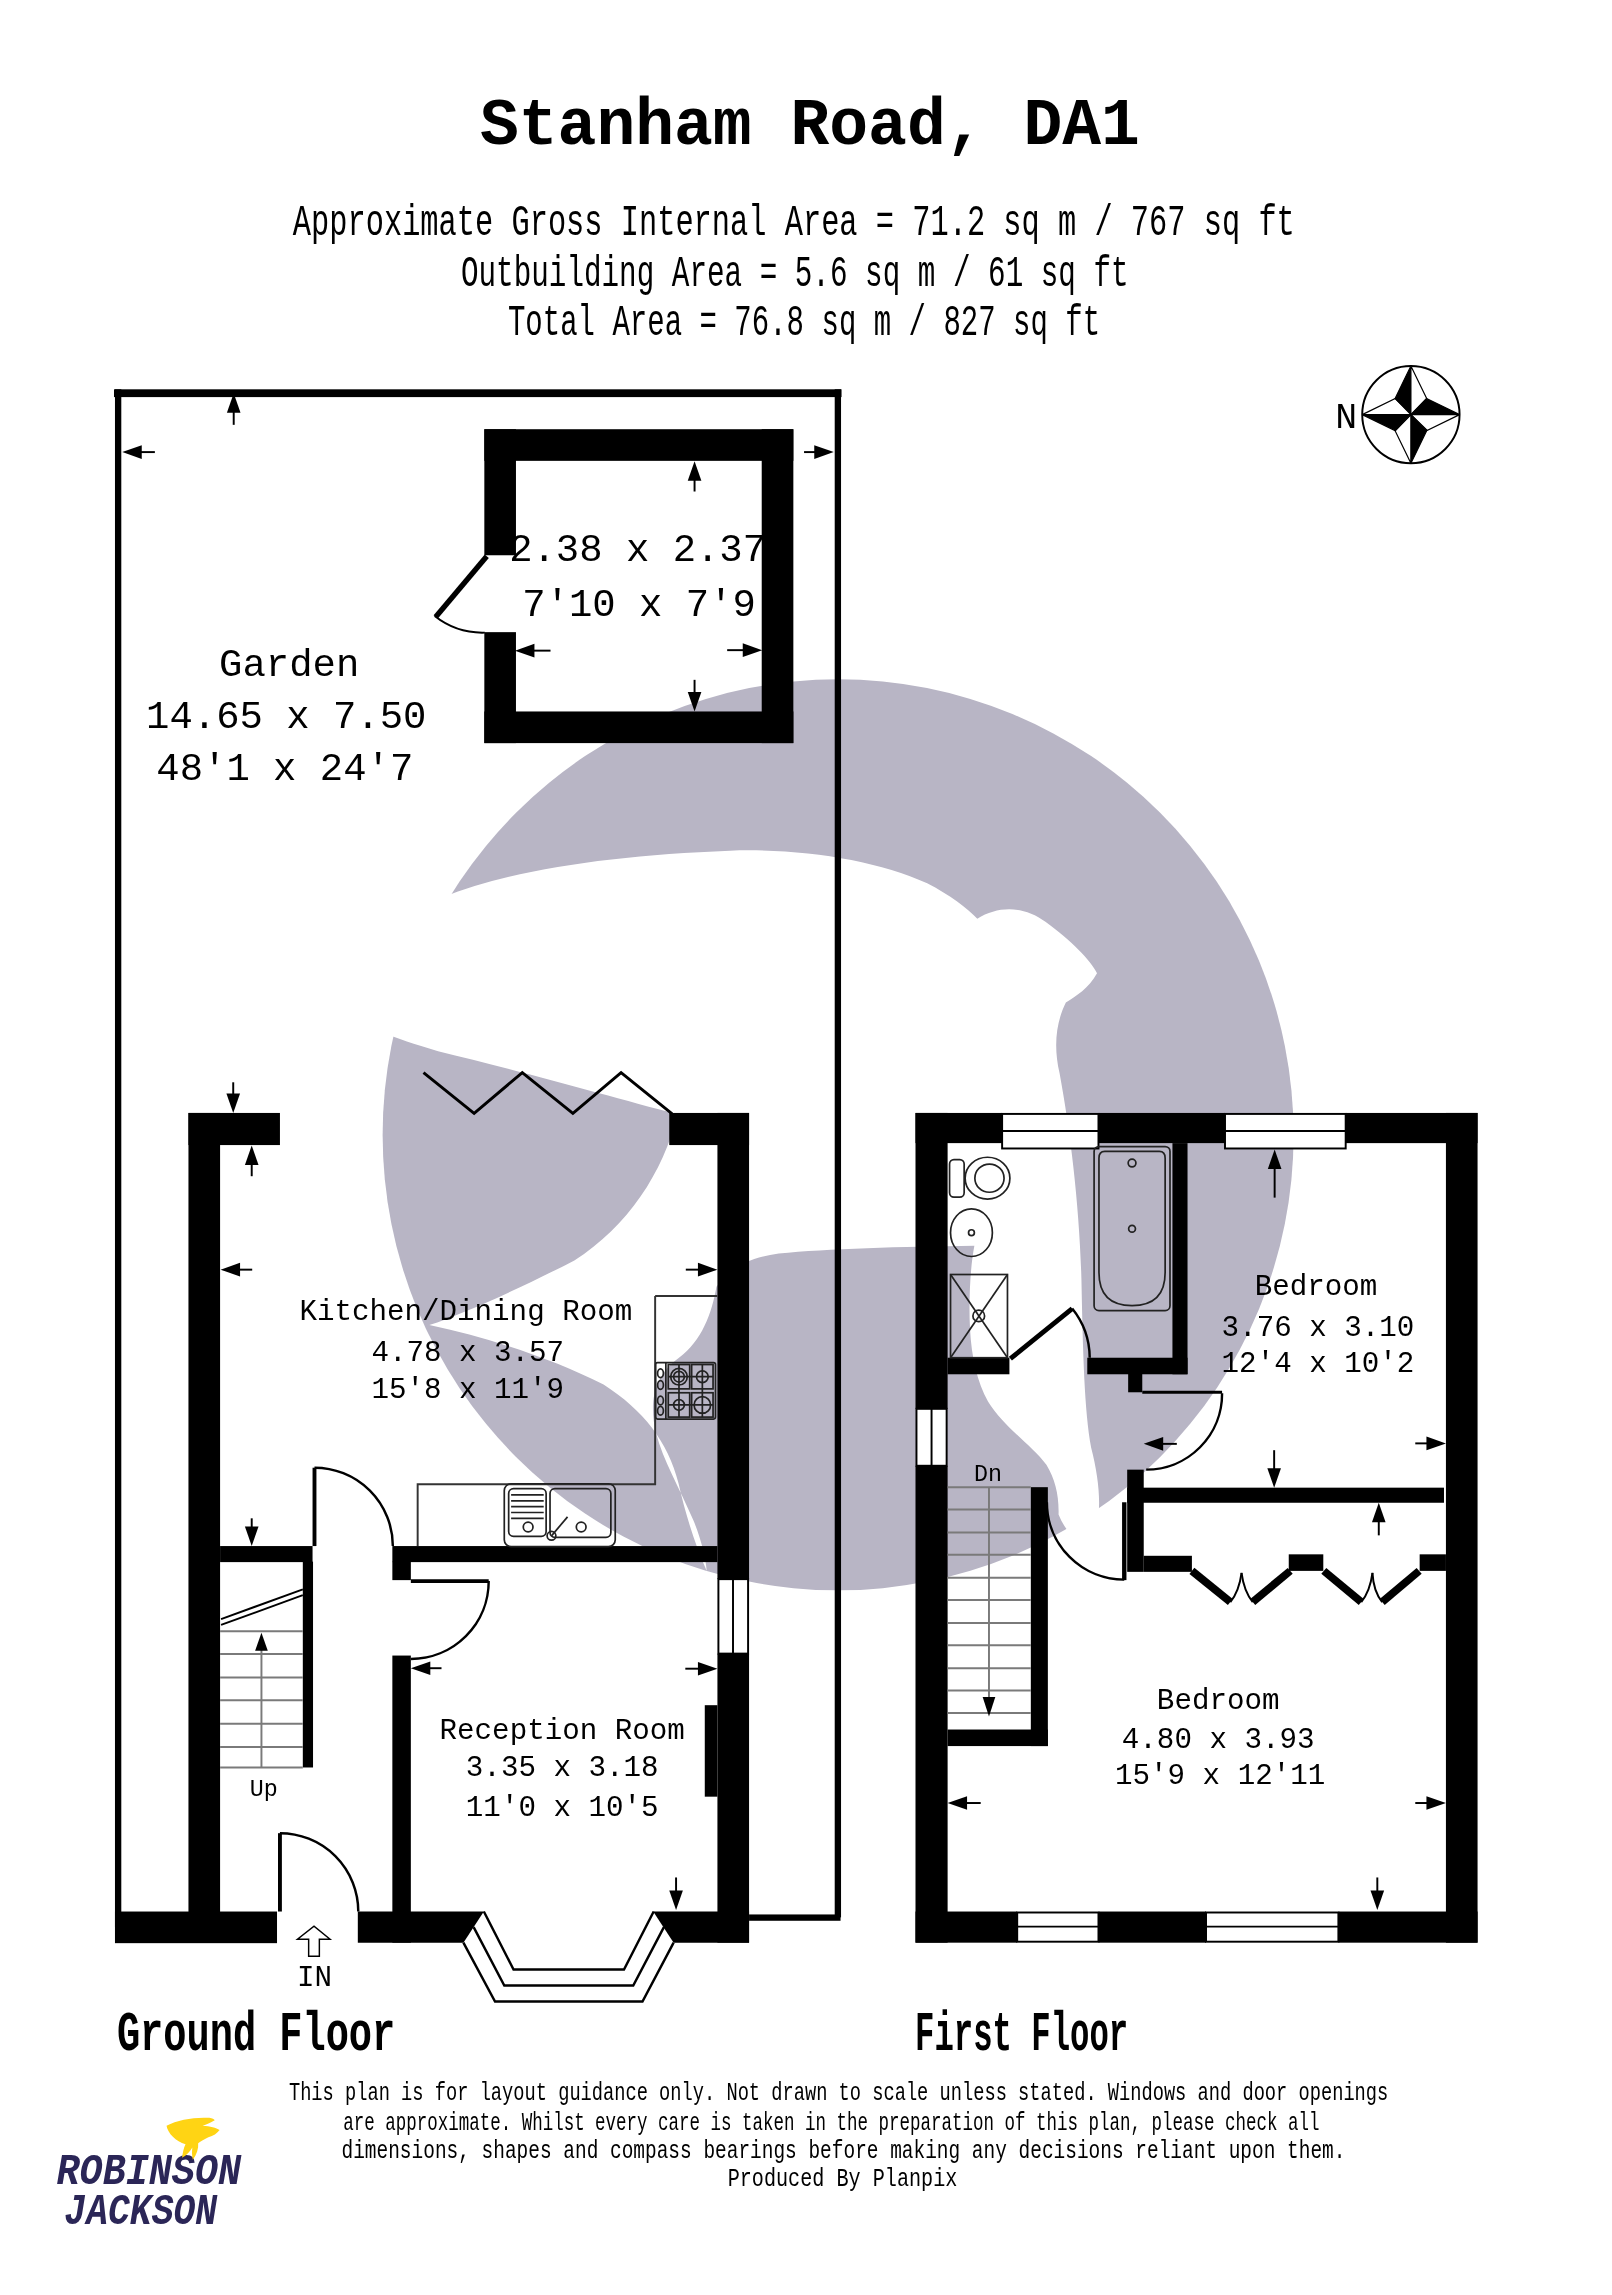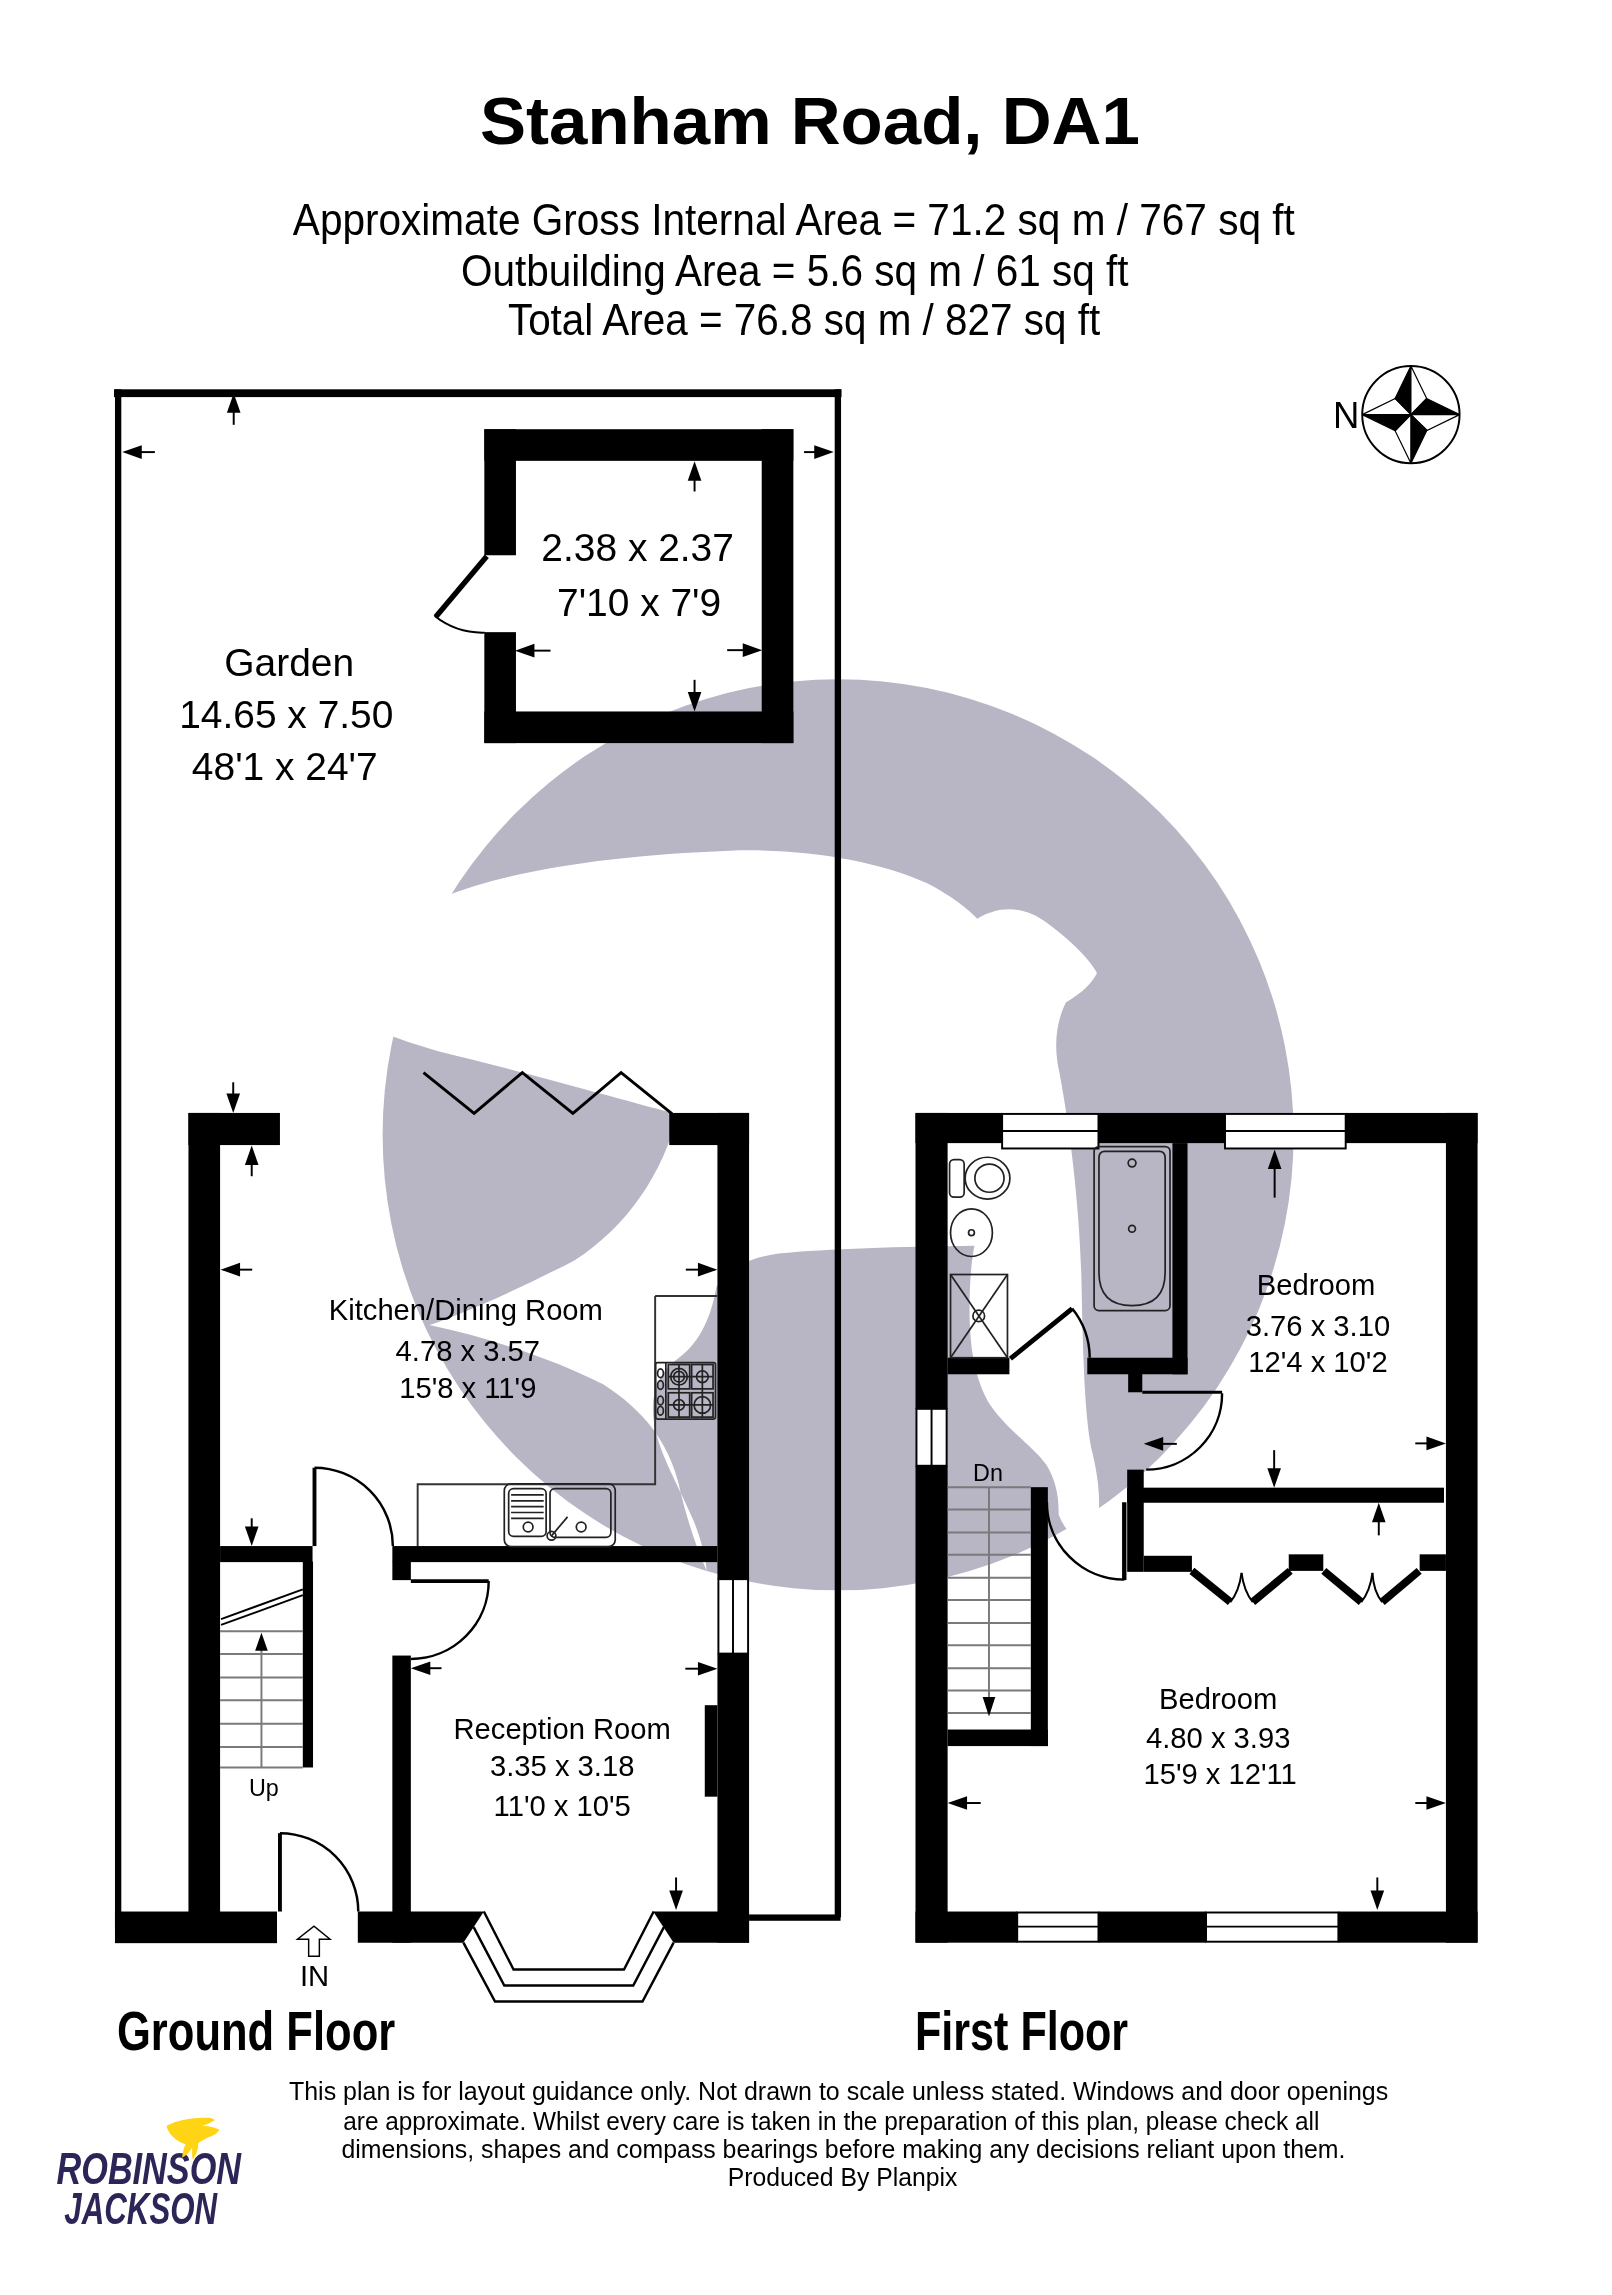--- a/index.html
+++ b/index.html
@@ -1,17 +1,17 @@
 <!DOCTYPE html>
 <html style="font-size:7.8px"><head>
 <meta charset="utf-8">
 <style>
 html,body{margin:0;padding:0;background:#fff;}
 #page{position:relative;width:1612px;height:2295px;background:#fff;overflow:hidden;
-font-family:Liberation Sans, sans-serif;}
+font-family:Liberation Mono, monospace;}
 svg{position:absolute;left:0;top:0;}
 </style>
 </head>
 <body>
 <div id="page">
 <svg width="1612" height="2295" viewBox="0 0 3312 4716" xmlns="http://www.w3.org/2000/svg">
 
 <g id="watermark">
 <circle cx="1722" cy="2332" r="936" fill="#b8b5c5"></circle>
 <path id="bird" fill="#ffffff" d="

